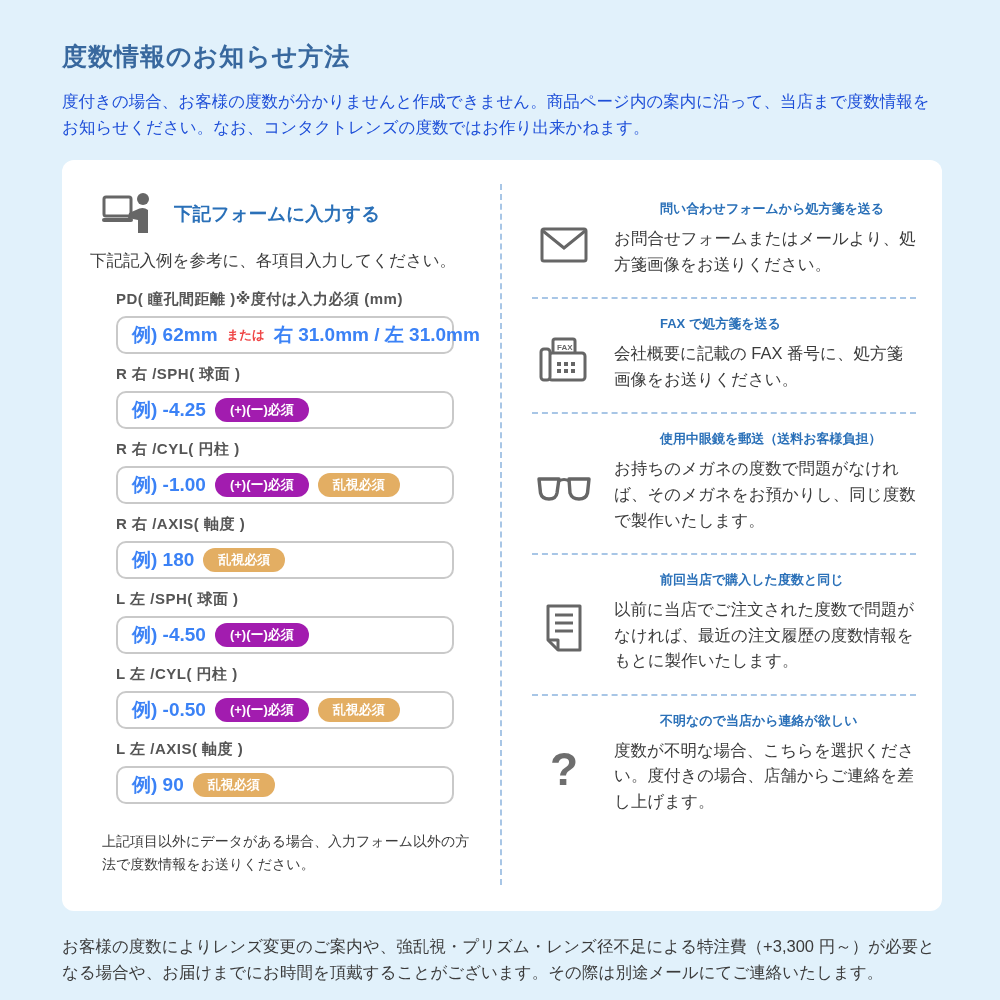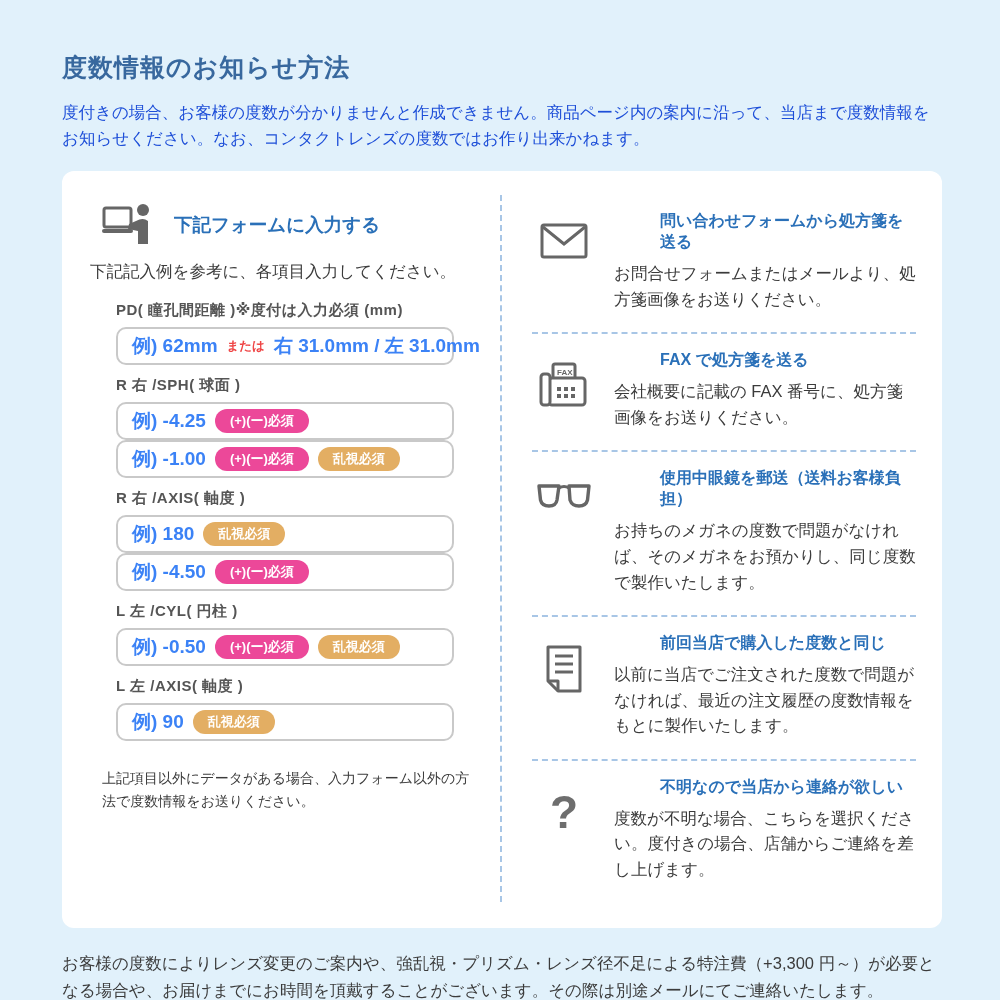--- a/index.html
+++ b/index.html
@@ -7,21 +7,21 @@
     width:1000px;height:1000px;
     background:#e1f1fb;
     font-family:"Liberation Sans","DejaVu Sans",sans-serif;
     color:#3b3b3b;
     overflow:hidden;
   }
   .wrap{padding:28px 58px 0 62px;box-sizing:border-box;}
 
   .page-title{
     font-size:25px;font-weight:bold;color:#38689e;
-    margin:23px 0 16px;letter-spacing:1px;
+    margin:12px 0 16px;letter-spacing:1px;
   }
   .intro{
     font-size:16.5px;line-height:1.55;color:#1d4ed8;
     margin:0 0 20px;max-width:880px;
   }
 
   .card{
     background:#ffffff;border-radius:12px;
     display:flex;align-items:stretch;
     padding:24px 0 26px;
@@ -49,33 +49,33 @@
     border:2px solid #c9c9c9;border-radius:10px;background:#fff;
     display:flex;align-items:center;gap:9px;
     padding:0 8px 0 14px;
   }
   .f-val{color:#3b82f6;font-size:19px;font-weight:bold;white-space:nowrap;text-align:center;}
   .f-val-small{color:#ef4444;font-size:12.5px;font-weight:bold;white-space:nowrap;}
   .pill{
     border-radius:999px;color:#fff;font-size:13px;font-weight:bold;
     padding:4px 15px;white-space:nowrap;line-height:1.2;
   }
-  .pill[data-type="blue"]{background:#ec4899;}
+  .pill[data-type="blue"]{background:#a21caf;}
   .pill[data-type="orange"]{background:#e3ae63;}
   .form-note{font-size:14px;line-height:1.6;margin:26px 0 0 12px;}
 
   
   .method{display:flex;gap:18px;padding:16px 0 20px;border-bottom:2px dashed #a8c6e6;}
   .method.last{border-bottom:none;}
   .m-icon{
     width:64px;flex:0 0 64px;display:flex;justify-content:center;
-    align-items:flex-start;padding-top:12px;line-height:0;
+    align-items:center;padding-top:12px;line-height:0;
   }
   .m-text{flex:1;}
-  .m-title{color:#2a70b8;font-size:16px;font-weight:bold;margin:0 0 8px;padding-left:46px;}
+  .m-title{color:#2a70b8;font-size:13px;font-weight:bold;margin:0 0 8px;padding-left:46px;}
   .m-body{font-size:16.5px;line-height:1.55;margin:0;}
   .q-glyph{
     font-size:46px;font-weight:bold;color:#6e6e6e;line-height:1;
     font-family:"Liberation Sans","DejaVu Sans",sans-serif;
   }
 
   .footer-note{
     font-size:16.5px;line-height:1.6;margin:22px 0 0;max-width:880px;
   }
 
@@ -113,32 +113,34 @@
           <span class="f-val-small">または</span>
           <span class="f-val">右 31.0mm / 左 31.0mm</span>
         </div>
 
         <div class="f-label">R 右 /SPH( 球面 )</div>
         <div class="f-box">
           <span class="f-val">例) -4.25</span>
           <span class="pill" data-type="blue">(+)(ー)必須</span>
         </div>
 
+        <div class="f-label">R 右 /CYL( 円柱 )</div>
         <div class="f-box">
           <span class="f-val">例) -1.00</span>
           <span class="pill" data-type="blue">(+)(ー)必須</span>
           <span class="pill" data-type="orange">乱視必須</span>
         </div>
 
         <div class="f-label">R 右 /AXIS( 軸度 )</div>
         <div class="f-box">
           <span class="f-val">例) 180</span>
           <span class="pill" data-type="orange">乱視必須</span>
         </div>
 
+        <div class="f-label">L 左 /SPH( 球面 )</div>
         <div class="f-box">
           <span class="f-val">例) -4.50</span>
           <span class="pill" data-type="blue">(+)(ー)必須</span>
         </div>
 
         <div class="f-label">L 左 /CYL( 円柱 )</div>
         <div class="f-box">
           <span class="f-val">例) -0.50</span>
           <span class="pill" data-type="blue">(+)(ー)必須</span>
           <span class="pill" data-type="orange">乱視必須</span>

